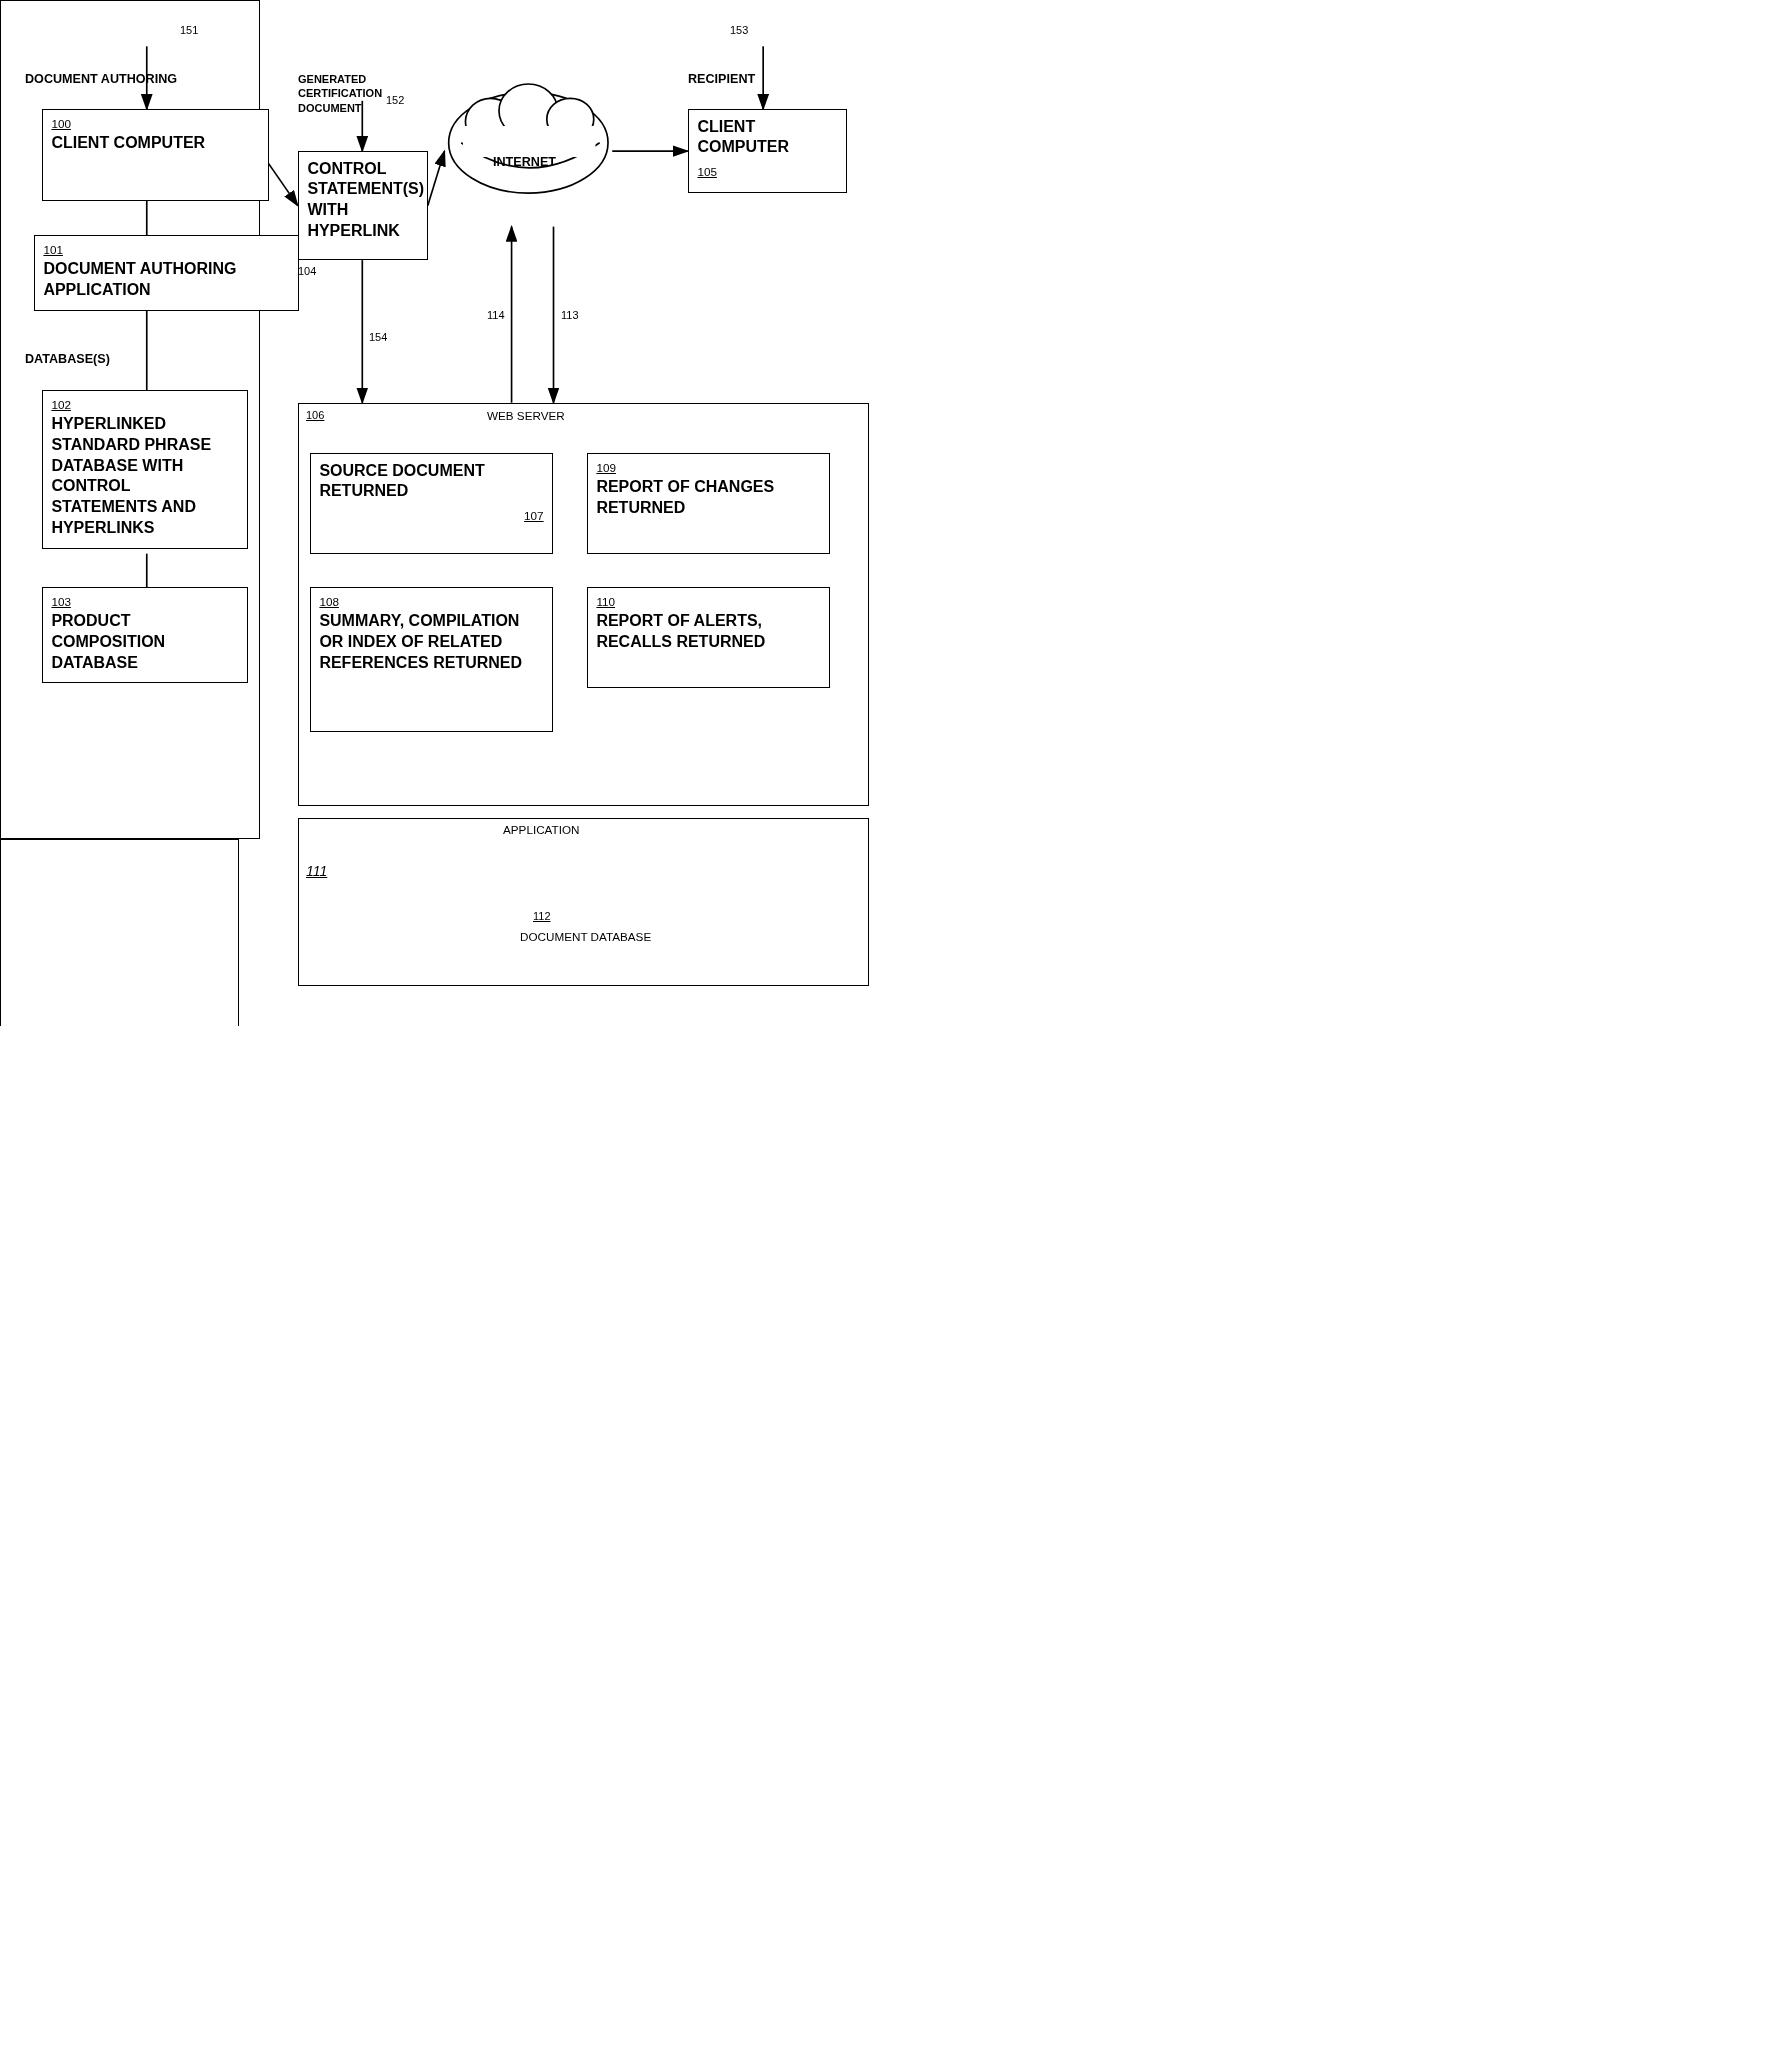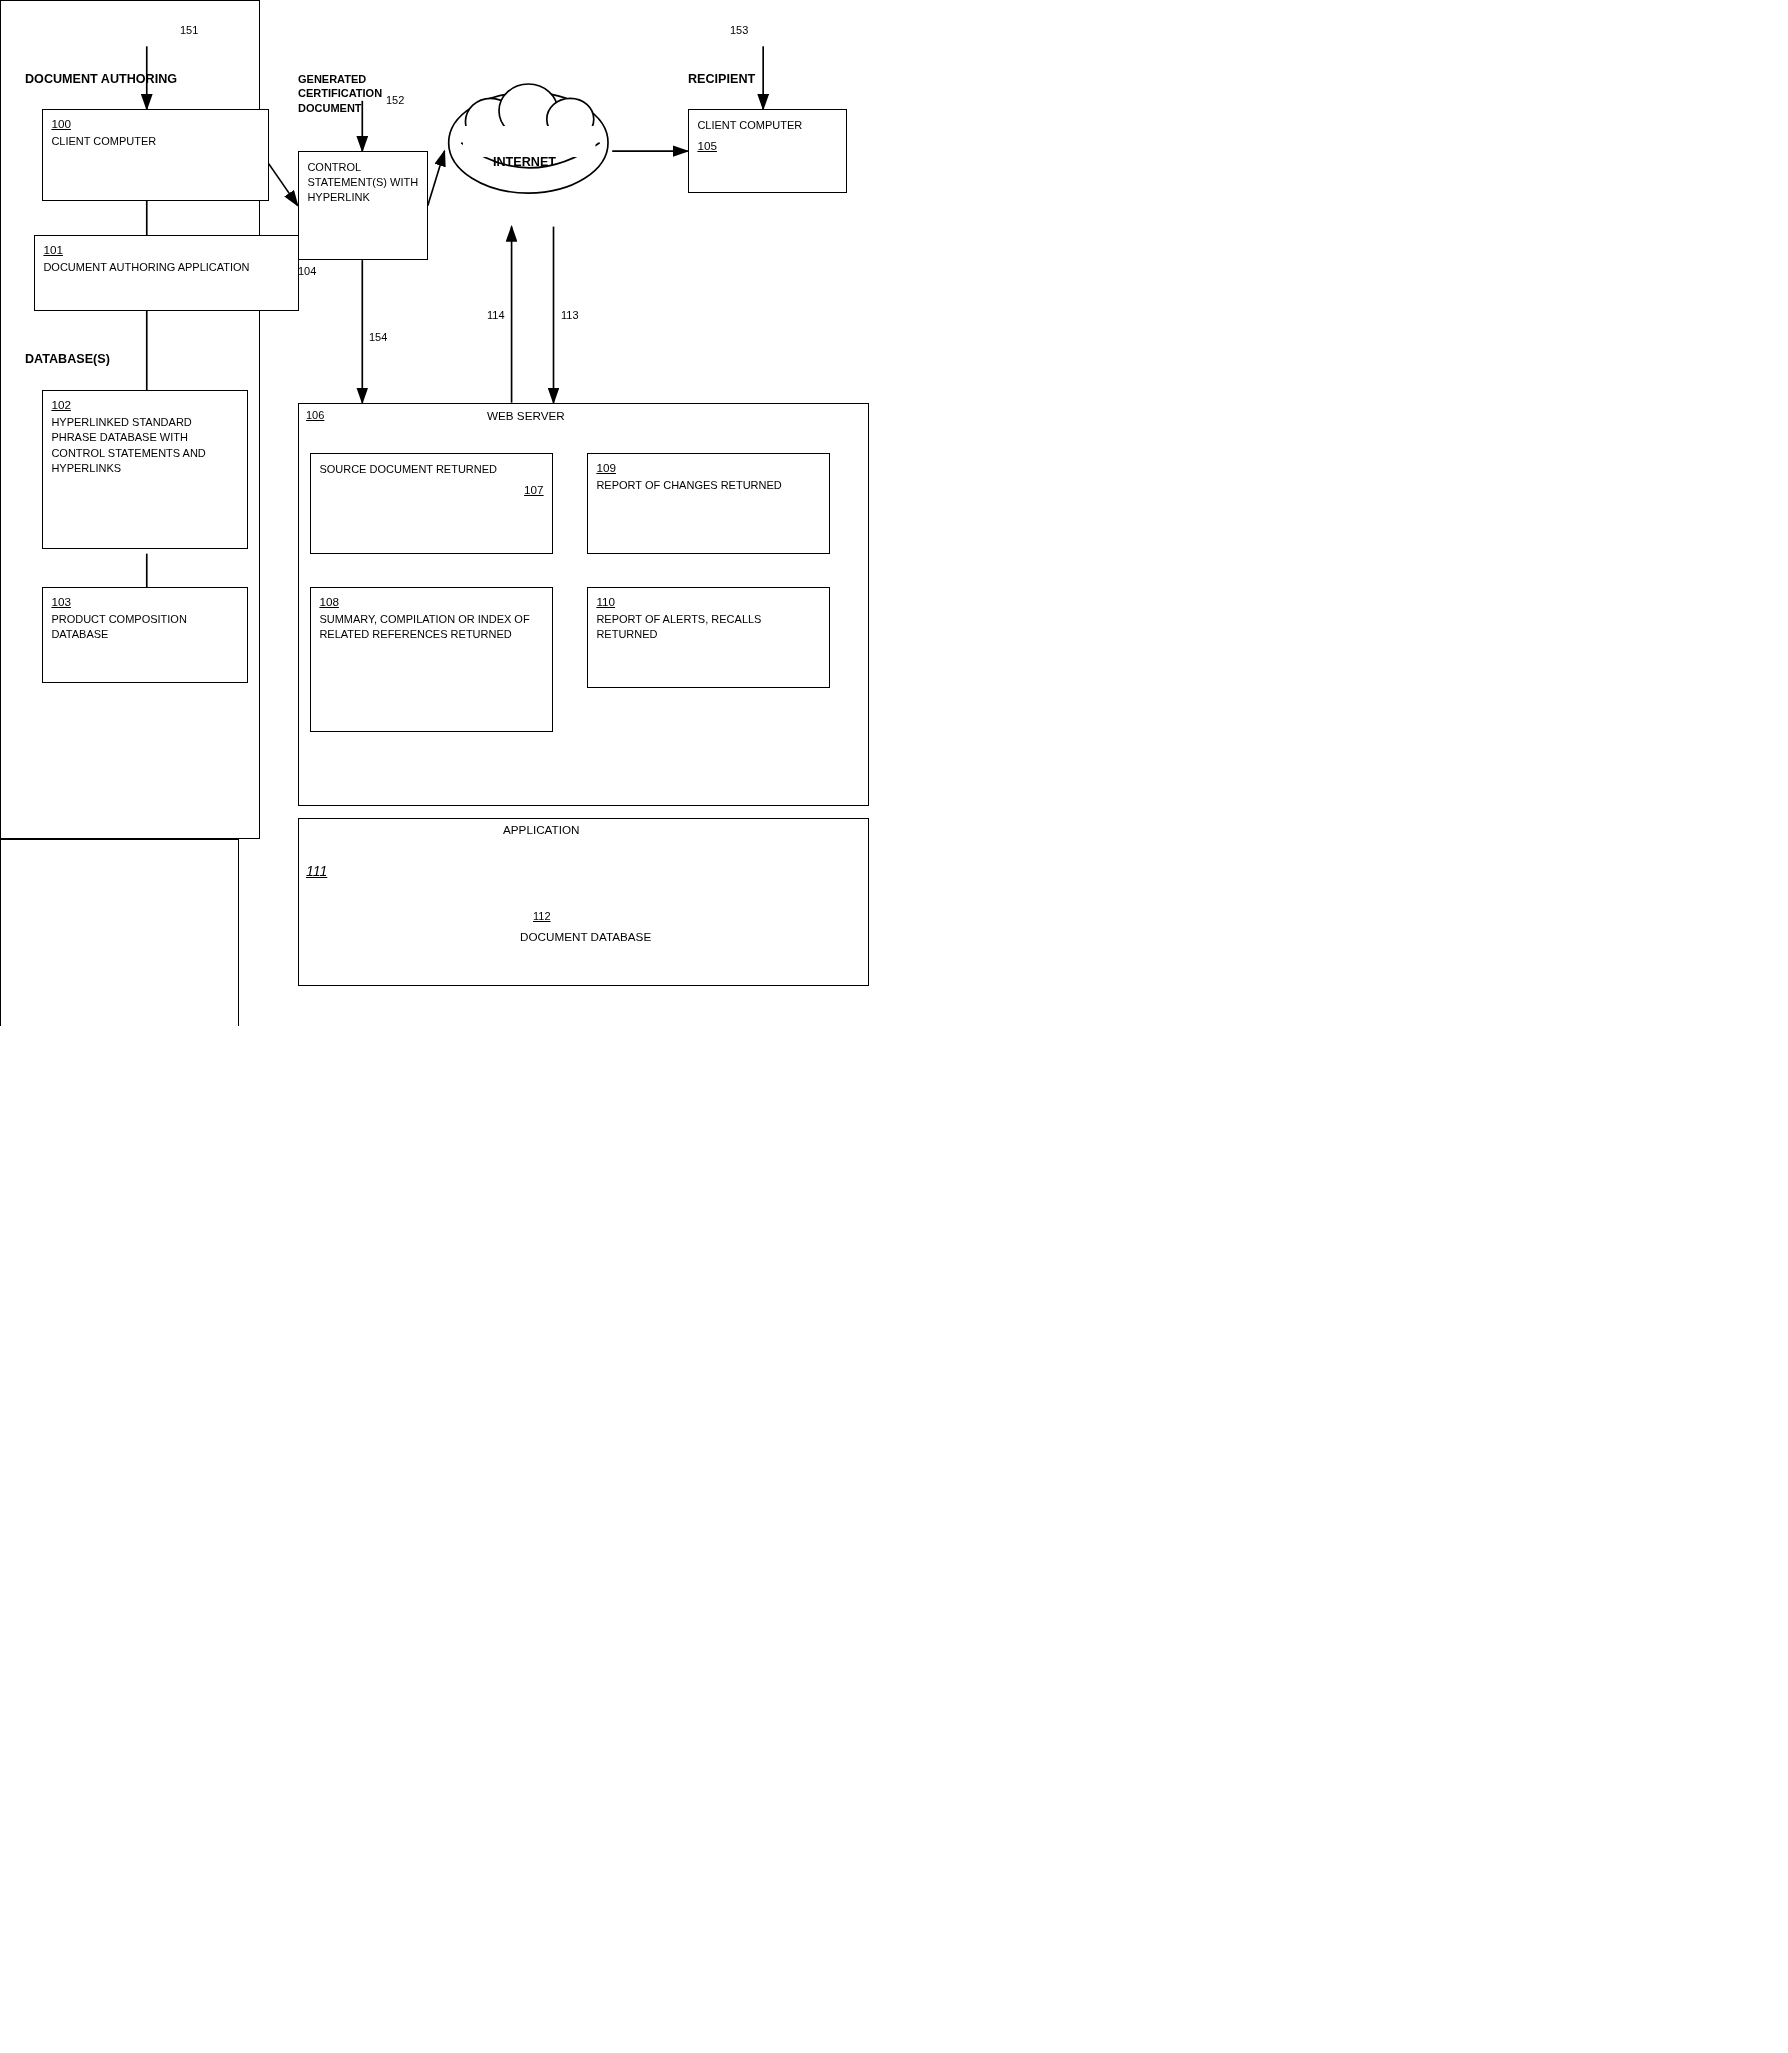--- a/index.html
+++ b/index.html
@@ -29,22 +29,22 @@
     
     .ref-num {
       text-decoration: underline;
       font-size: 11.7px;
       font-weight: normal;
       display: block;
       margin-bottom: 3.4px;
     }
 
     .box-label {
-      font-size: 11px;
-      font-weight: normal;
+      font-size: 16px;
+      font-weight: bold;
       line-height: 1.3;
     }
 
     
     #outer-authoring {
       left: 17px;
       top: 67px;
       width: 260px;
       height: 839px;
       border: 1.7px solid #000;

